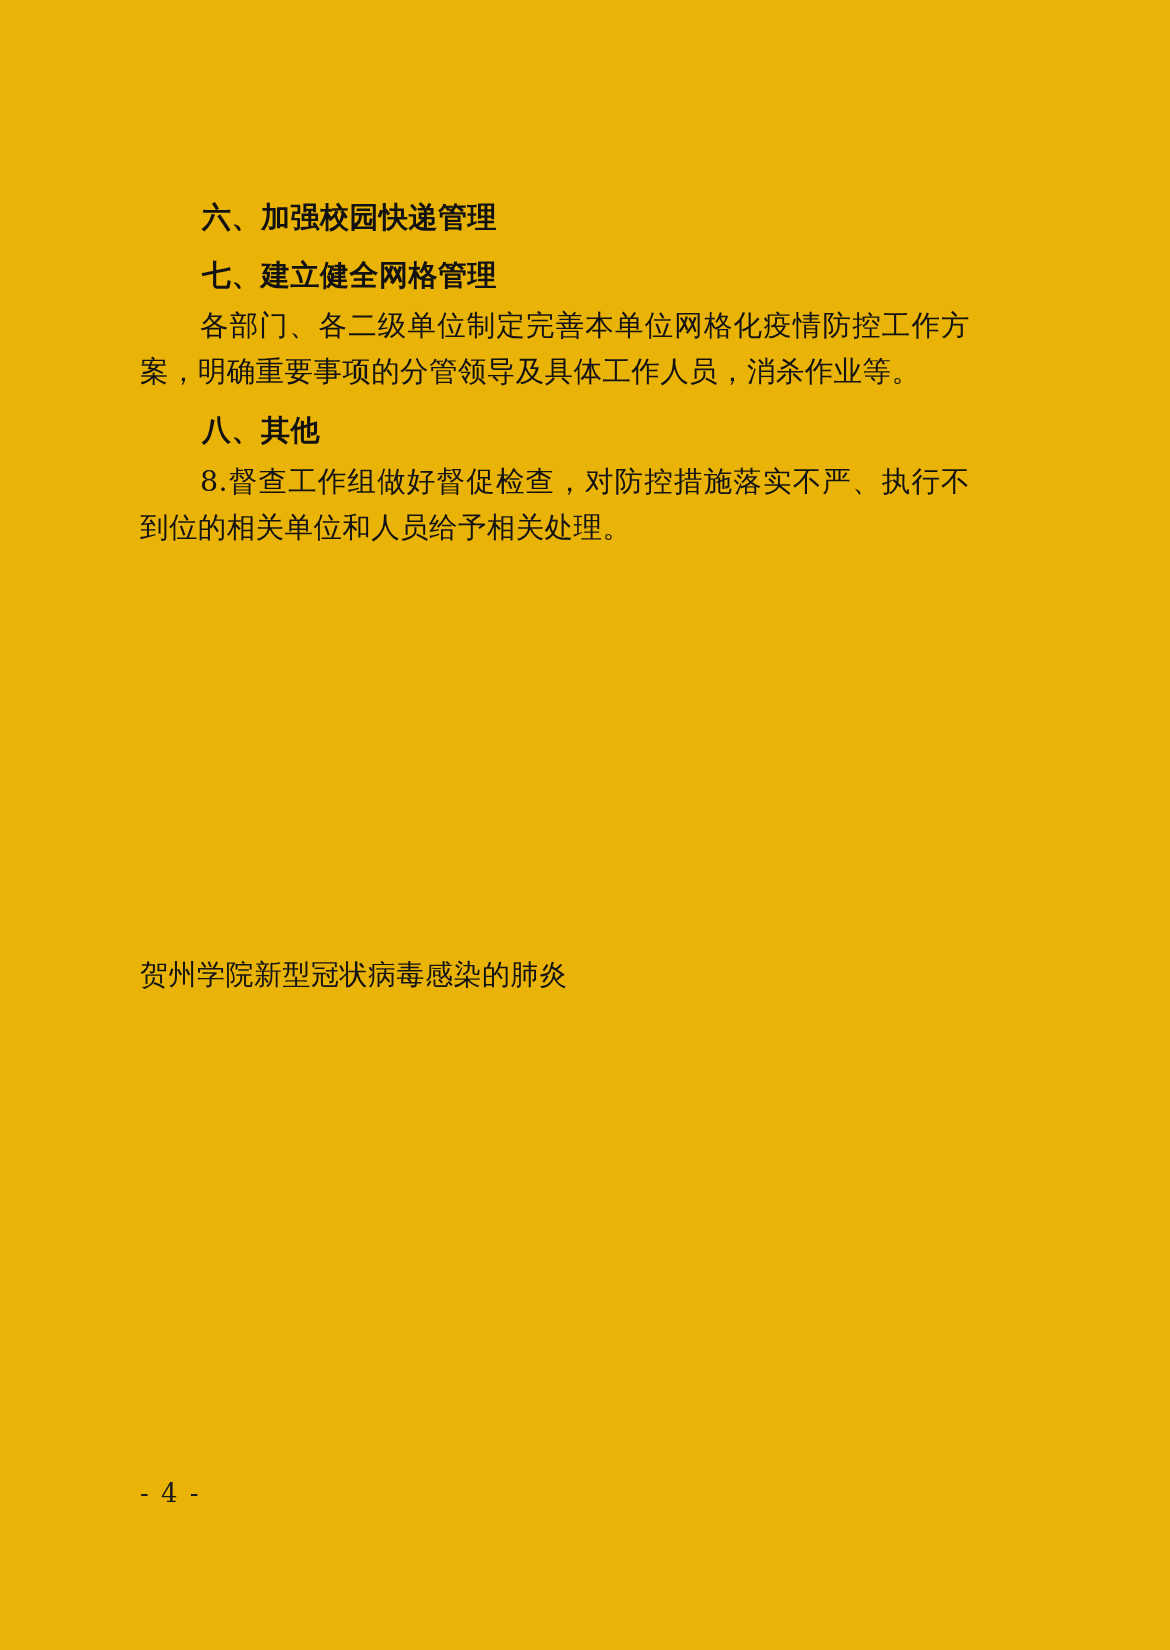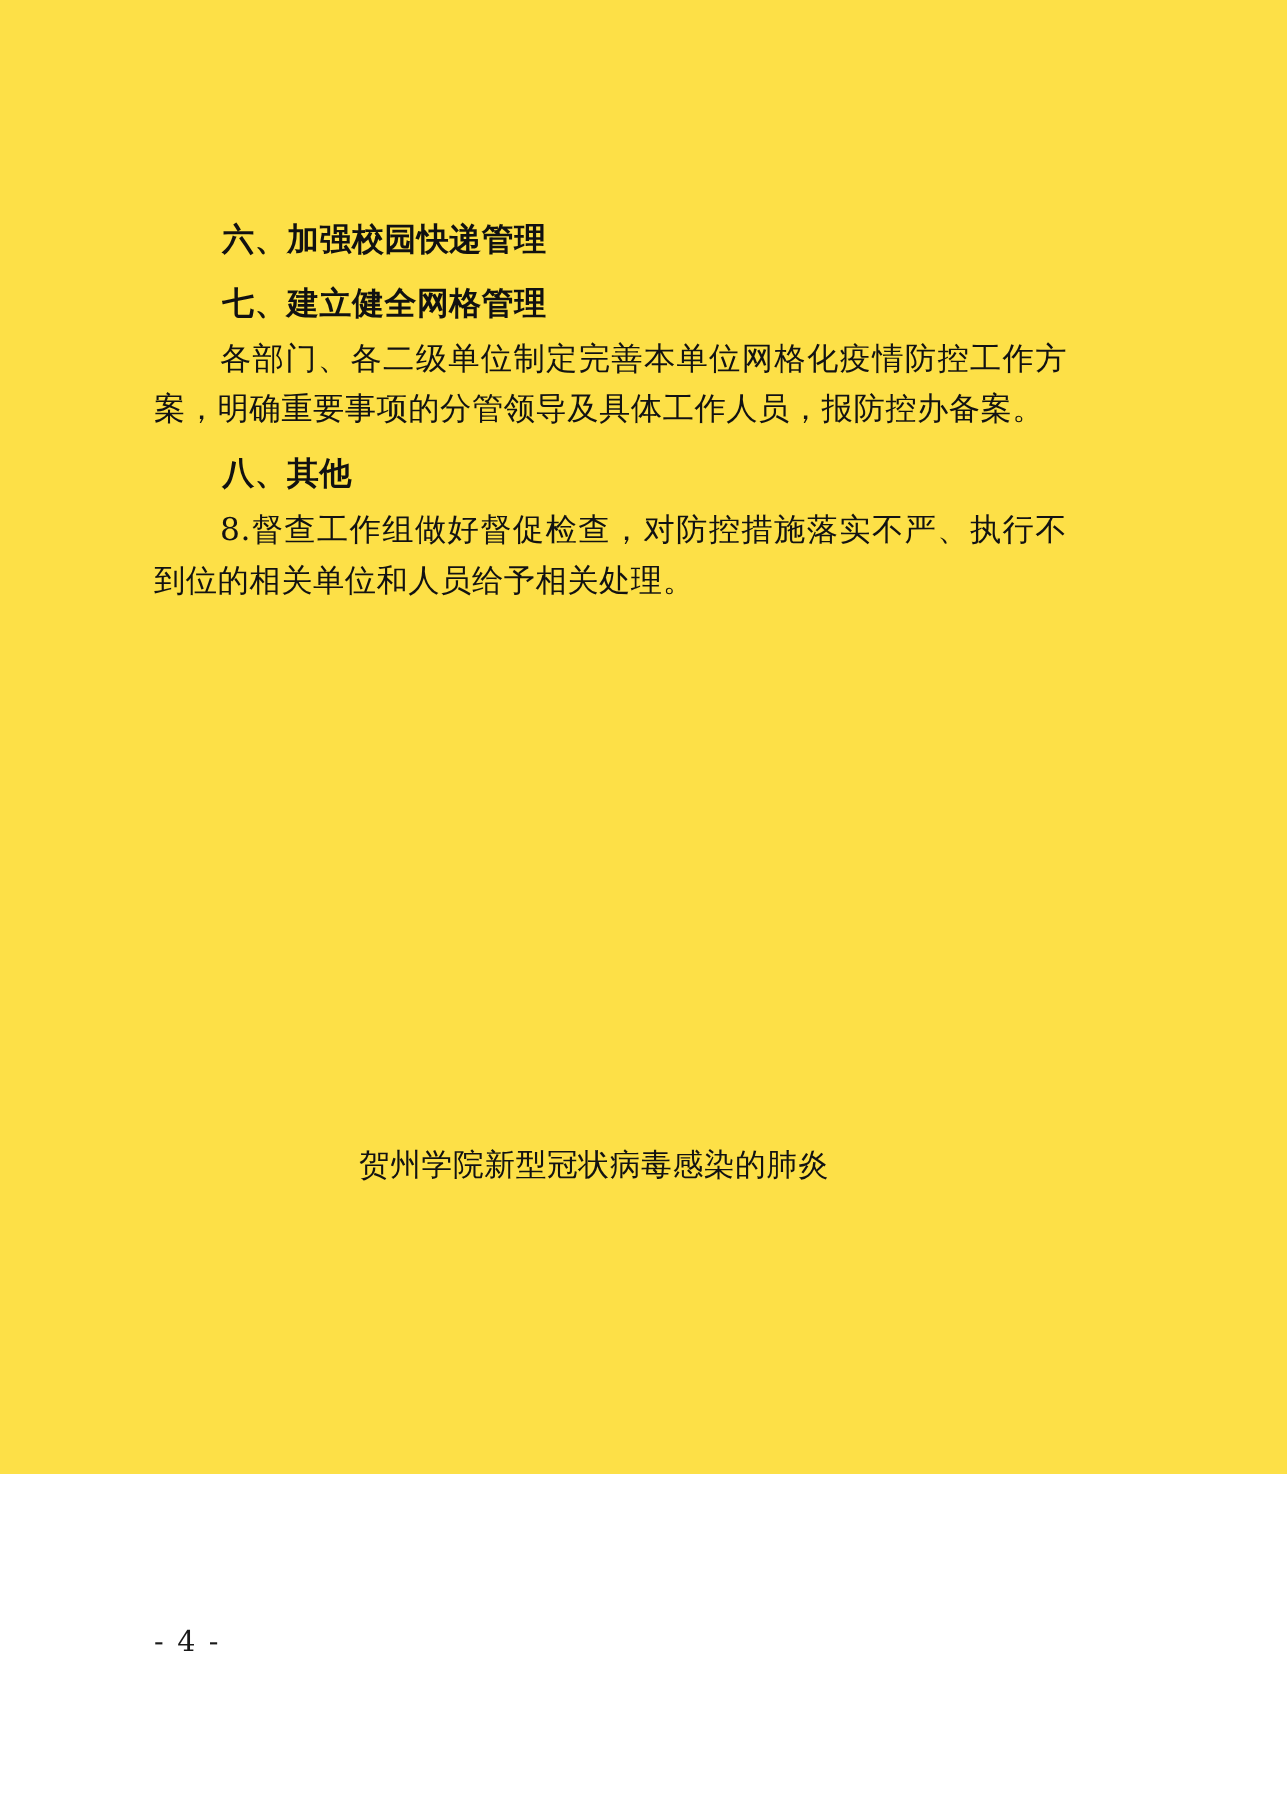--- a/index.html
+++ b/index.html
@@ -13,22 +13,22 @@
     height: 1650px;
     position: relative;
     font-family: "DejaVu Serif", serif;
     color: #1a1a1a;
     overflow: hidden;
   }
   .page {
     position: absolute;
     left: 0; top: 0;
     width: 1170px;
-    height: 1340px;
-    background: #fde047;
+    height: 1650px;
+    background: #eab308;
     text-decoration: underline;
   }
   .content {
     position: absolute;
     left: 140px;
     top: 196px;
     width: 830px;
   }
   .heading {
     font-family: "DejaVu Sans", sans-serif;
@@ -51,23 +51,23 @@
   }
   .block {
     margin-bottom: 14px;
   }
   .block:last-child {
     margin-bottom: 12px;
   }
   .signature {
     position: absolute;
     left: 140px;
-    top: 1036px;
+    top: 952px;
     width: 830px;
-    text-align: center;
+    text-align: left;
   }
   .sig-line {
     font-size: 28px;
     line-height: 1.62;
     letter-spacing: 0.5px;
     color: #121212;
     padding-right: 30px;
   }
   .sig-line.date {
     letter-spacing: 1.5px;
@@ -91,21 +91,21 @@
 <div class="page">
 
   <div class="content">
 
     <div class="block">
       <div class="heading">六、加强校园快递管理</div>
     </div>
 
     <div class="block">
       <div class="heading">七、建立健全网格管理</div>
-      <div class="para">各部门、各二级单位制定完善本单位网格化疫情防控工作方案，明确重要事项的分管领导及具体工作人员，报防控办备案。</div>
+      <div class="para">各部门、各二级单位制定完善本单位网格化疫情防控工作方案，明确重要事项的分管领导及具体工作人员，消杀作业等。</div>
     </div>
 
     <div class="block">
       <div class="heading">八、其他</div>
       <div class="para">8.督查工作组做好督促检查，对防控措施落实不严、执行不到位的相关单位和人员给予相关处理。</div>
     </div>
 
   </div>
 
   <div class="signature">

